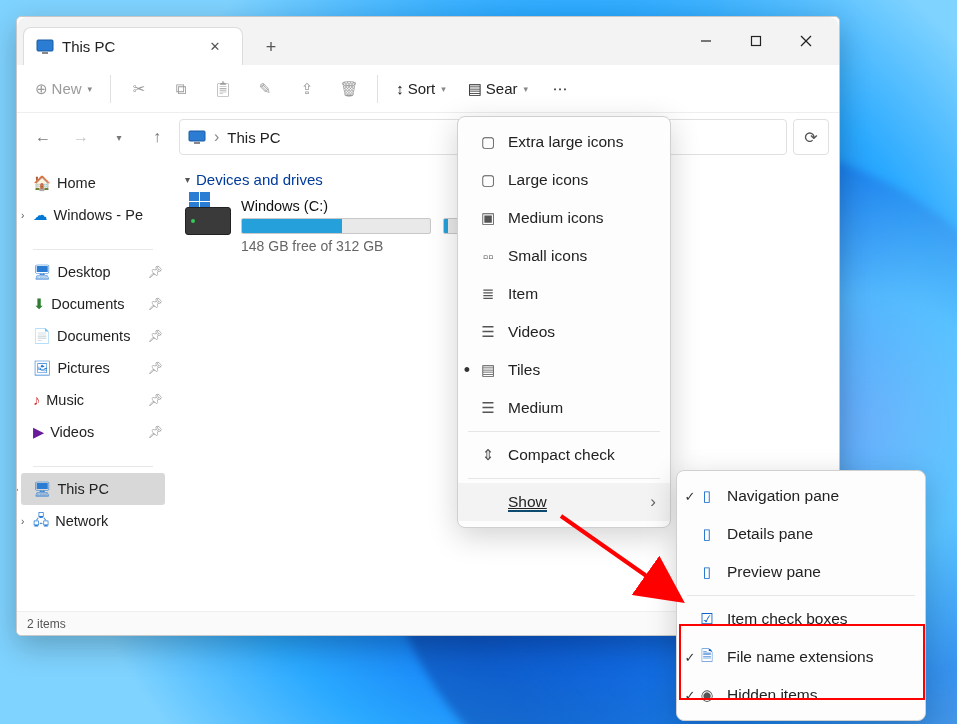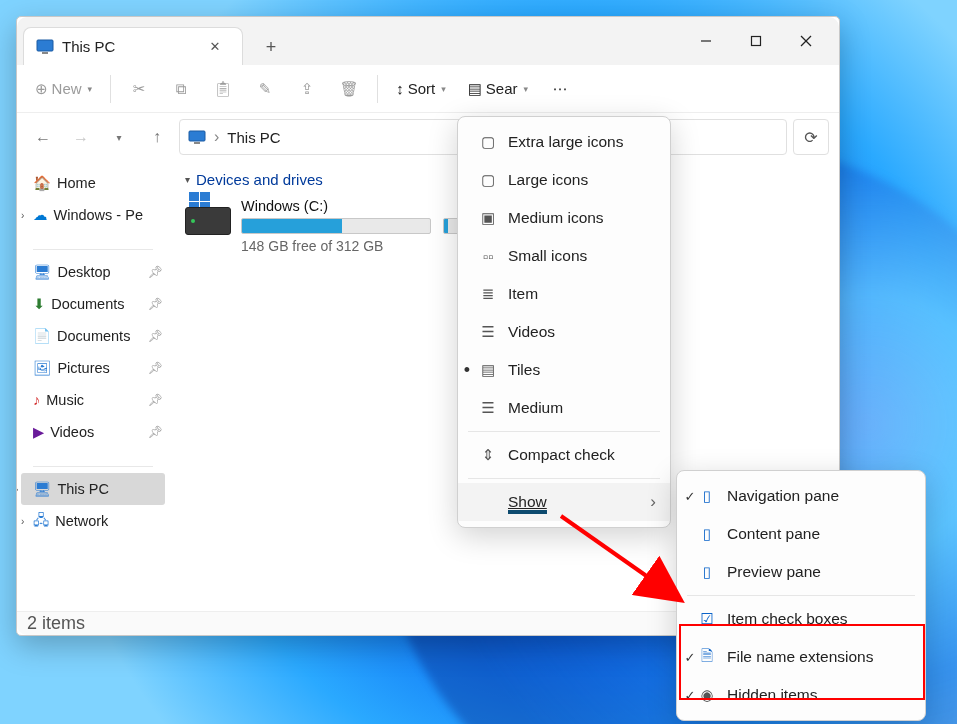--- a/index.html
+++ b/index.html
@@ -189,21 +189,21 @@
   .driveline { display:flex; align-items:center; gap:12px; }
   .drive2-sliver {
     width:16px;height:16px;background:#e9e9e9;border:1px solid #c8c8c8;border-radius:2px;
     overflow:hidden; position:relative;
   }
   .drive2-sliver .fill{height:100%;width:30%;background:#26a0da;}
   
   .statusbar {
     height:24px;border-top:1px solid #eee;
     display:flex;align-items:center;padding:0 10px;
-    font-size:18px;color:#555;background:#fafafa;
+    font-size:12px;color:#555;background:#fafafa;
     border-bottom-left-radius:10px;border-bottom-right-radius:10px;
   }
   
   .menu {
     position:absolute;
     background:#fdfdfd;
     border:1px solid #d0d0d0;
     border-radius:8px;
     box-shadow:0 8px 30px rgba(0,0,0,0.18);
     padding:6px 0;
@@ -222,21 +222,21 @@
     position:absolute; left:2px; width:14px; text-align:center; font-size:18px; color:#333;
   }
   .menu-item .check {
     position:absolute; left:2px; width:22px; text-align:center; font-size:13px; color:#333;
   }
   .menu-item.hassub::after {
     content:"›"; position:absolute; right:14px; font-size:17px; color:#666;
   }
   .menu-item.hovered { background:#f3f3f3; }
   .menu-sep { height:1px;background:#e6e6e6;margin:4px 10px;}
-  .underline-red{border-bottom:4px solid #0c4a6e;text-decoration:underline;}
+  .underline-red{border-bottom:2px solid #0c4a6e;text-decoration:underline;}
 
   #view-menu { left:457px; top:116px; width:214px; }
 
   #show-menu {
     position:absolute; left:676px; top:470px;
     width:250px;
   }
   .red-box {
     position:absolute;
     border:2px solid #ff0000;
@@ -492,21 +492,21 @@
 </div>
 
 <div id="show-menu" class="menu">
   <div class="menu-item">
     <span class="check">✓</span>
     <span class="glyph" style="color:#0a63c9">▯</span>
     <span>Navigation pane</span>
   </div>
   <div class="menu-item">
     <span class="glyph" style="color:#0a63c9">▯</span>
-    <span>Content pane</span>
+    <span>Details pane</span>
   </div>
   <div class="menu-item">
     <span class="glyph" style="color:#0a63c9">▯</span>
     <span>Preview pane</span>
   </div>
   <div class="menu-sep"></div>
   <div class="menu-item">
     <span class="glyph" style="color:#0a63c9">☑</span>
     <span>Item check boxes</span>
   </div>

